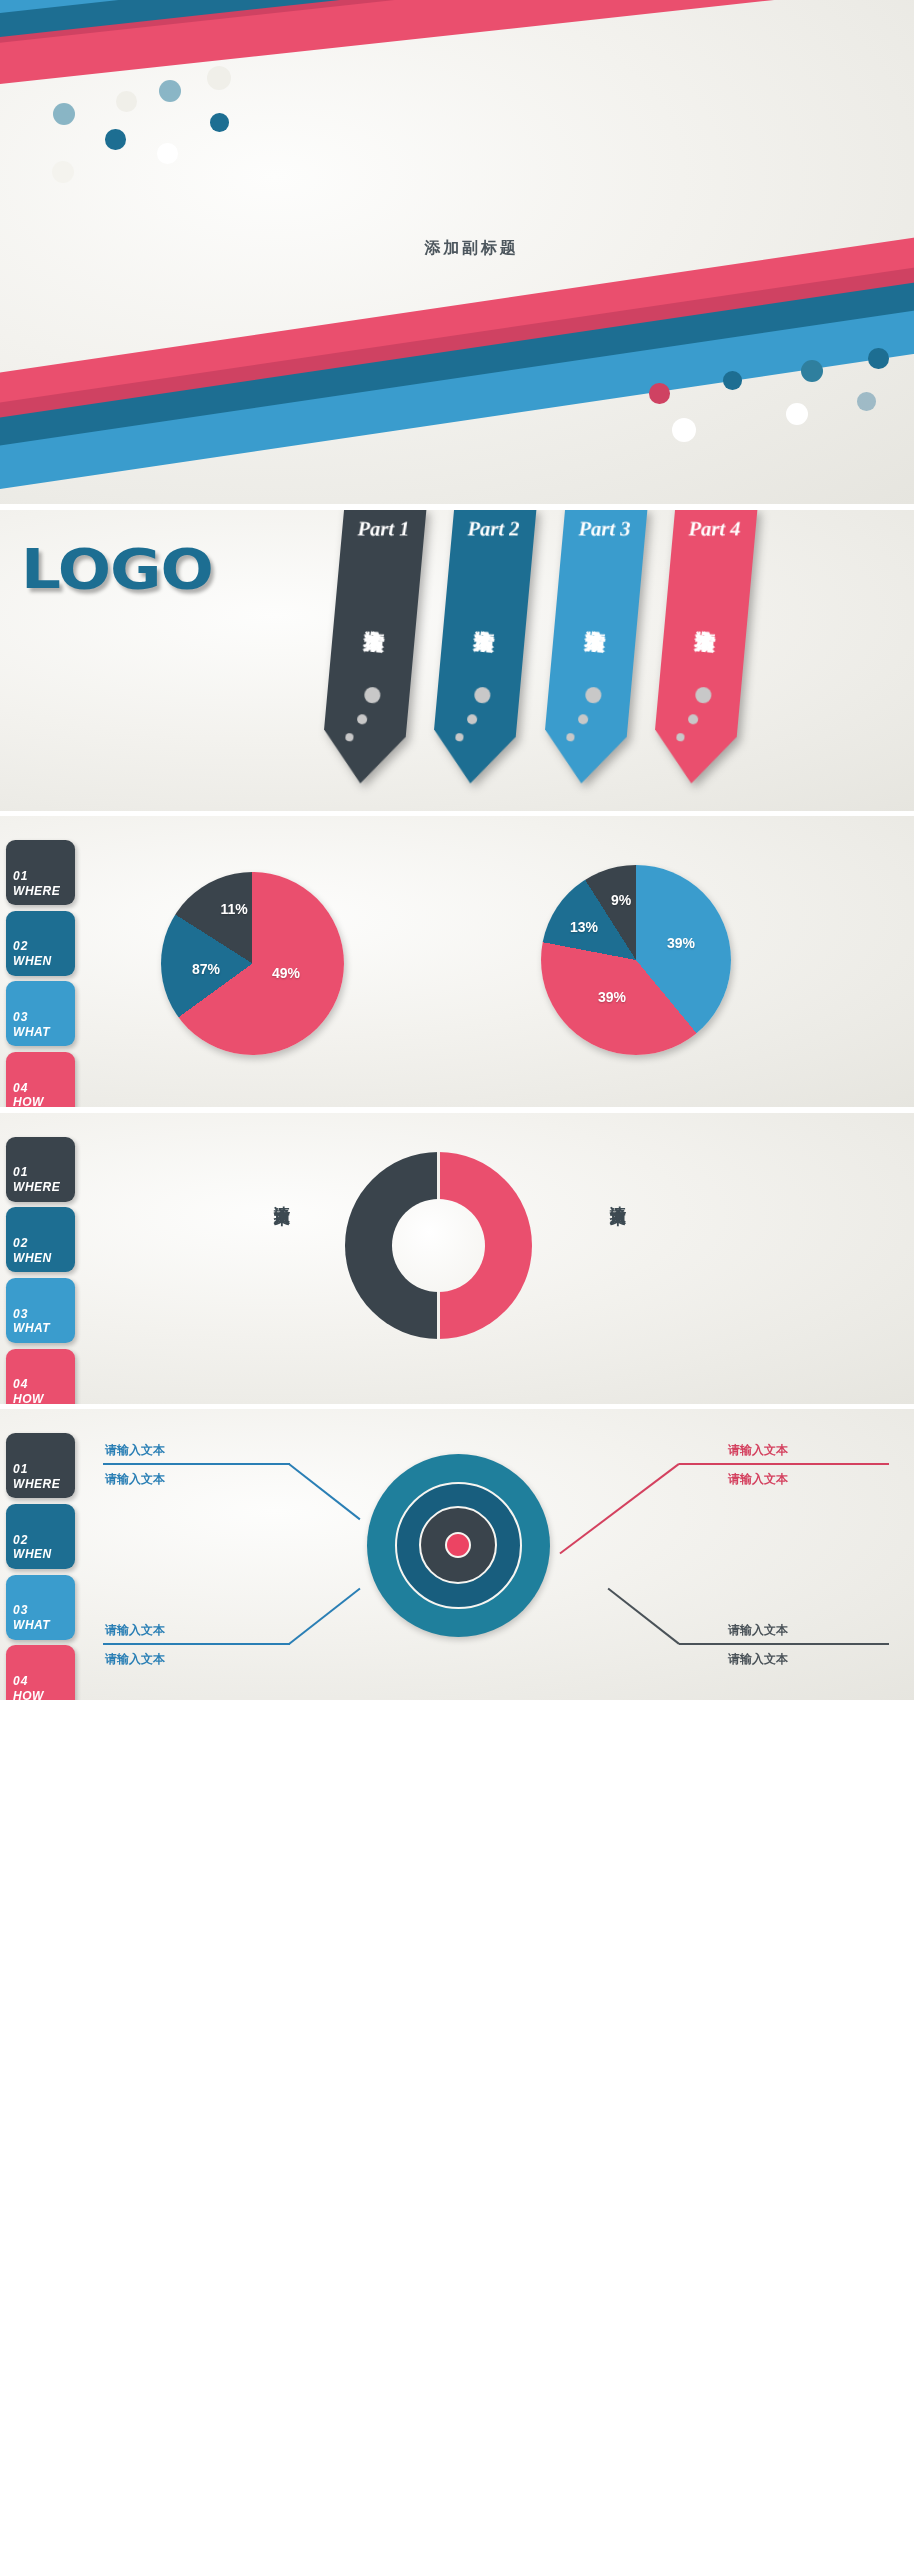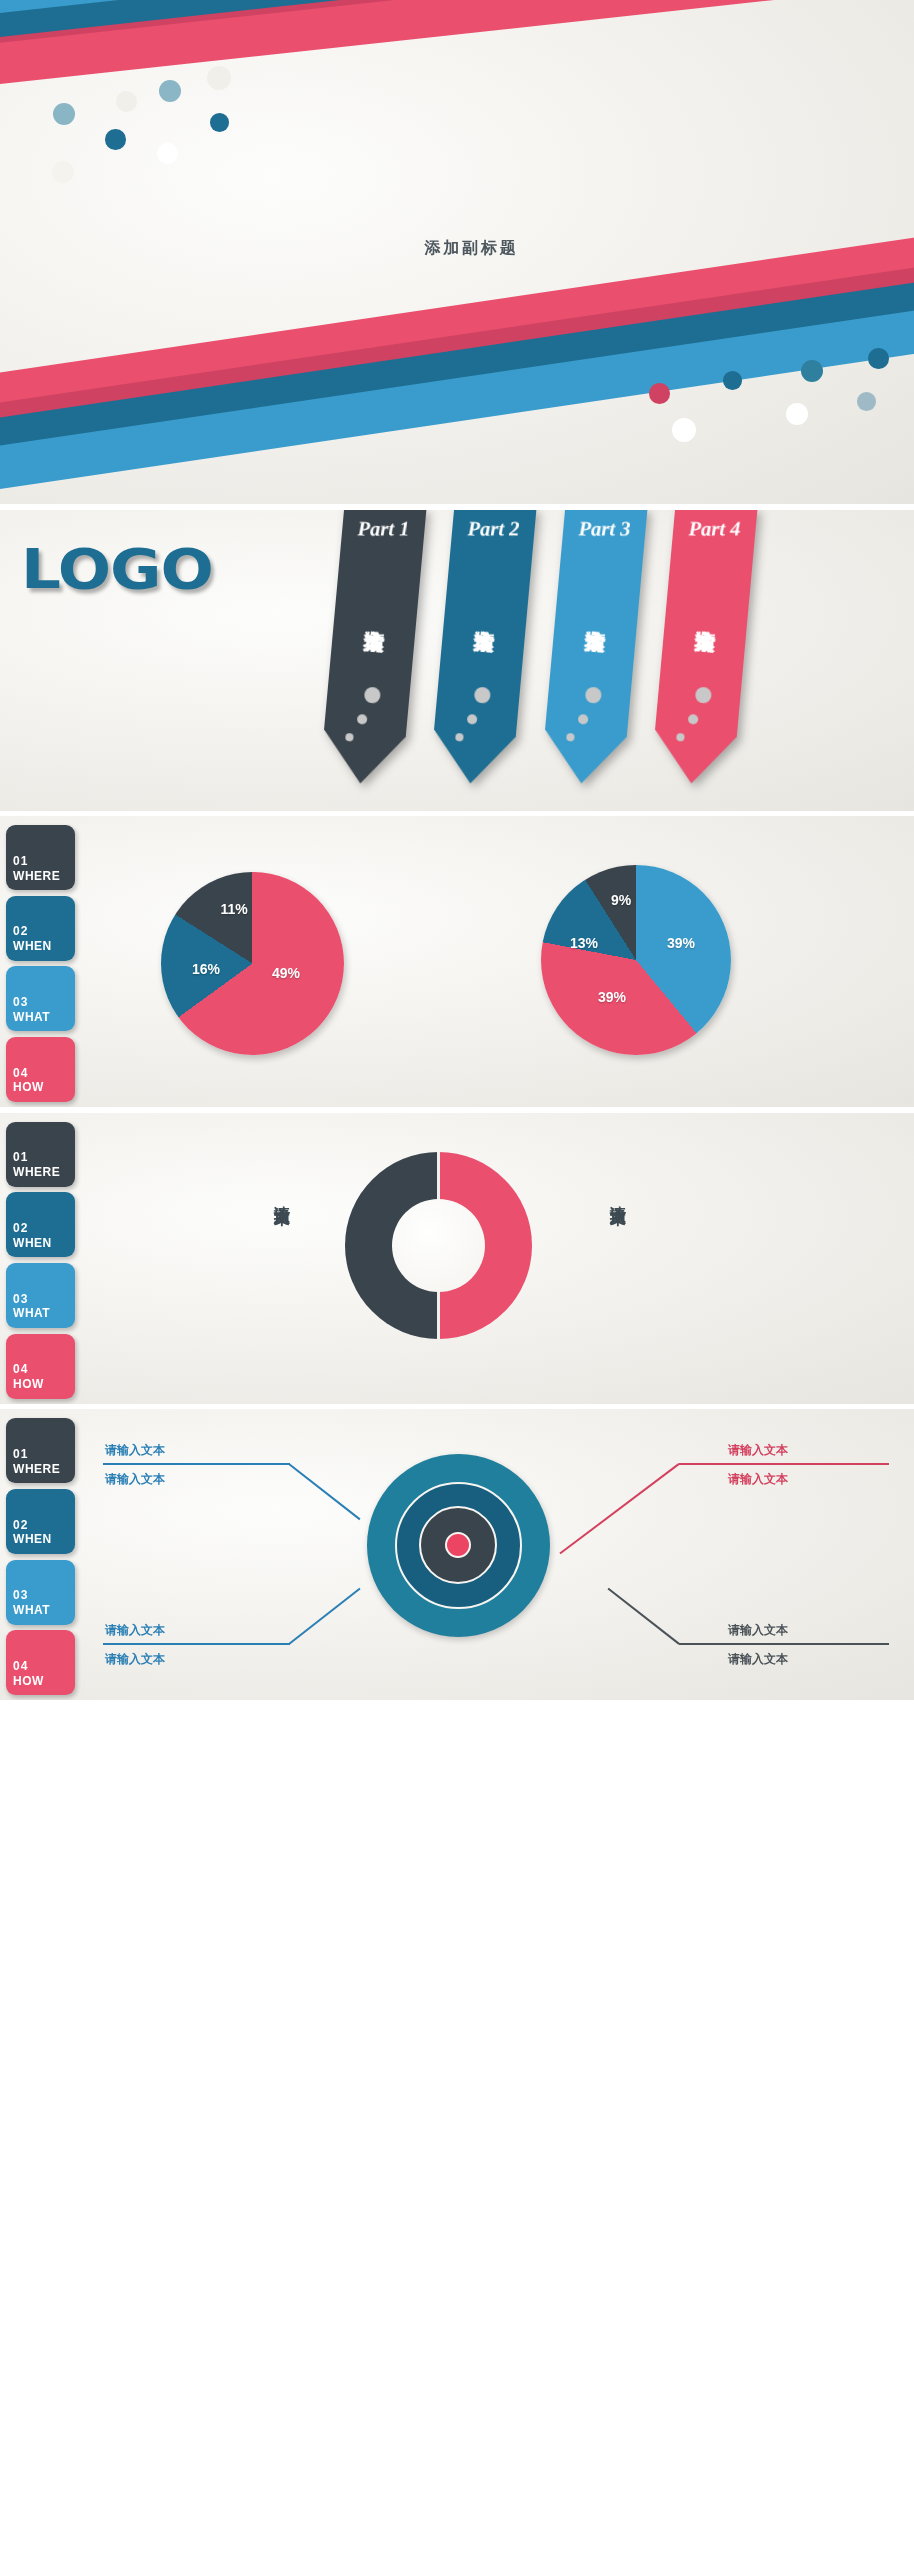--- a/index.html
+++ b/index.html
@@ -135,21 +135,21 @@
     font-weight: 700;
     line-height: 1.12;
     writing-mode: vertical-rl;
     margin: 0 auto;
     height: 103px;
     width: 24px;
   }
   .banner .bdot { position:absolute; border-radius:50%; background:#c8c8c8; }
 
   
-  .sidebar { position:absolute; left:5.6px; top:9px; width:69px; }
+  .sidebar { position:absolute; left:5.6px; top:24px; width:69px;font-style:italic; }
   .side-item {
     position:relative;
     width:69px; height:65px;
     border-radius:9.3px;
     margin-bottom:5.6px;
     box-shadow: 1.9px 2.8px 4.7px rgba(0,0,0,0.22);
     color:#ffffff;
   }
   .side-item .num {
     position:absolute; left:7.5px; bottom:22.4px;
@@ -312,31 +312,31 @@
       <div class="side-item" style="background:#ea4f6e;">
         <span class="num">04</span>
         <span class="nm">HOW</span>
       </div>
     </div>
 
     <div class="pie-wrap" style="left:161px;top:56px;">
       <div class="pie" style="width:183px;height:183px;
         background: conic-gradient(#ea4f6e 0deg 234deg, #1d6e92 234deg 302.4deg, #3a444c 302.4deg 360deg);">
         <span class="pie-label" style="left:125px;top:101px;">49%</span>
-        <span class="pie-label" style="left:45px;top:97px;">16%</span>
+        <span class="pie-label" style="left:45px;top:97px;">87%</span>
         <span class="pie-label" style="left:73px;top:37px;">11%</span>
       </div>
     </div>
 
     <div class="pie-wrap" style="left:541px;top:49px;">
       <div class="pie" style="width:190px;height:190px;
         background: conic-gradient(#3a9ccd 0deg 140.4deg, #ea4f6e 140.4deg 280.8deg, #1d6e92 280.8deg 327.6deg, #3a444c 327.6deg 360deg);">
         <span class="pie-label" style="left:140px;top:78px;">39%</span>
         <span class="pie-label" style="left:71px;top:132px;">39%</span>
-        <span class="pie-label" style="left:43px;top:62px;margin-top:16px;">13%</span>
+        <span class="pie-label" style="left:43px;top:62px;">13%</span>
         <span class="pie-label" style="left:80px;top:35px;">9%</span>
       </div>
     </div>
   </section>
 
   <section class="slide slide-4">
     <div class="sidebar">
       <div class="side-item" style="background:#3a444c;">
         <span class="num">01</span>
         <span class="nm">WHERE</span>

